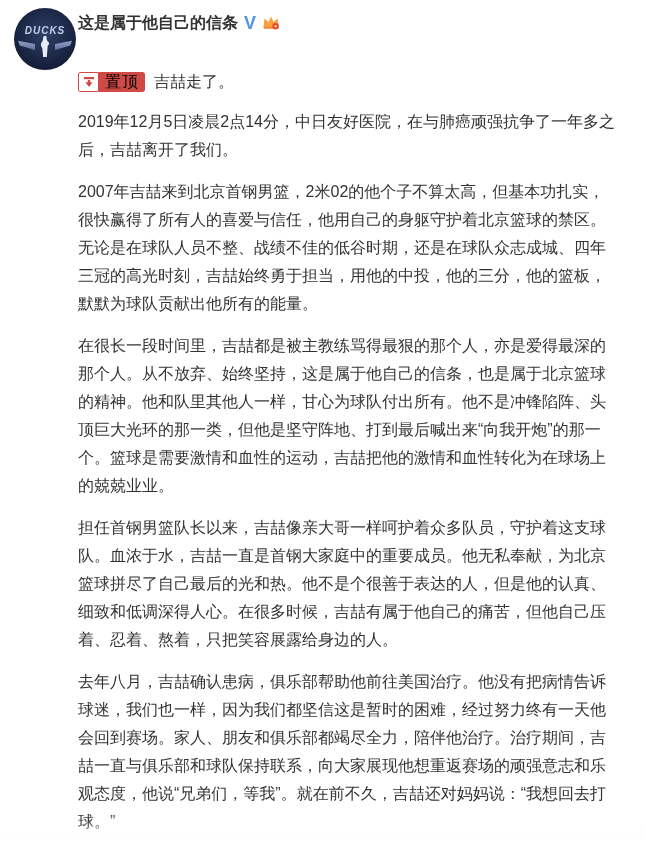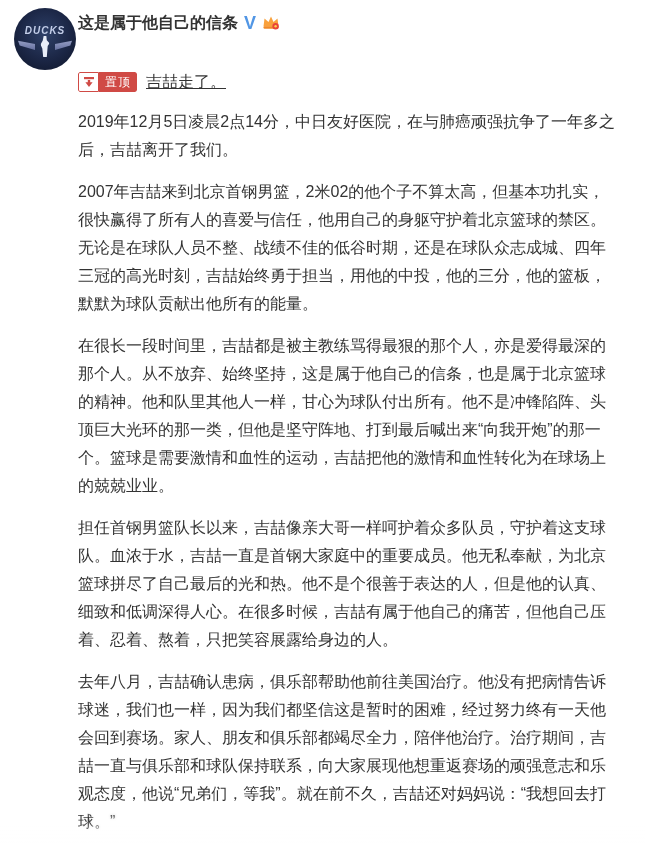--- a/index.html
+++ b/index.html
@@ -57,26 +57,26 @@
 
   .title-row { display: flex; align-items: center; gap: 9px; height: 28px; margin-bottom: 12px; }
   .pin-badge { display: inline-flex; height: 20px; border-radius: 2px; overflow: hidden; flex: 0 0 auto; }
   .pin-icon-box {
     width: 21px; height: 20px;
     background: #ffffff; border: 1.5px solid #d04a45;
     border-radius: 2px 0 0 2px;
     display: flex; align-items: center; justify-content: center;
   }
   .pin-label {
-    background: #d04a45; color: #ffffff;
-    font-size: 12px; line-height: 20px; padding: 0 6px;
+    background: #d04a45; color: #000000;
+    font-size: 16px; line-height: 20px; padding: 0 6px;
     border-radius: 0 2px 2px 0;
     letter-spacing: 1px;
   }
-  .post-title { font-size: 16px; color: #333333; text-decoration: underline; }
+  .post-title { font-size: 16px; color: #333333; }
 
   .content p {
     width: 541px;
     font-size: 16px;
     line-height: 28px;
     color: #333333;
     margin-bottom: 14px;
     word-break: break-all;
   }
 

